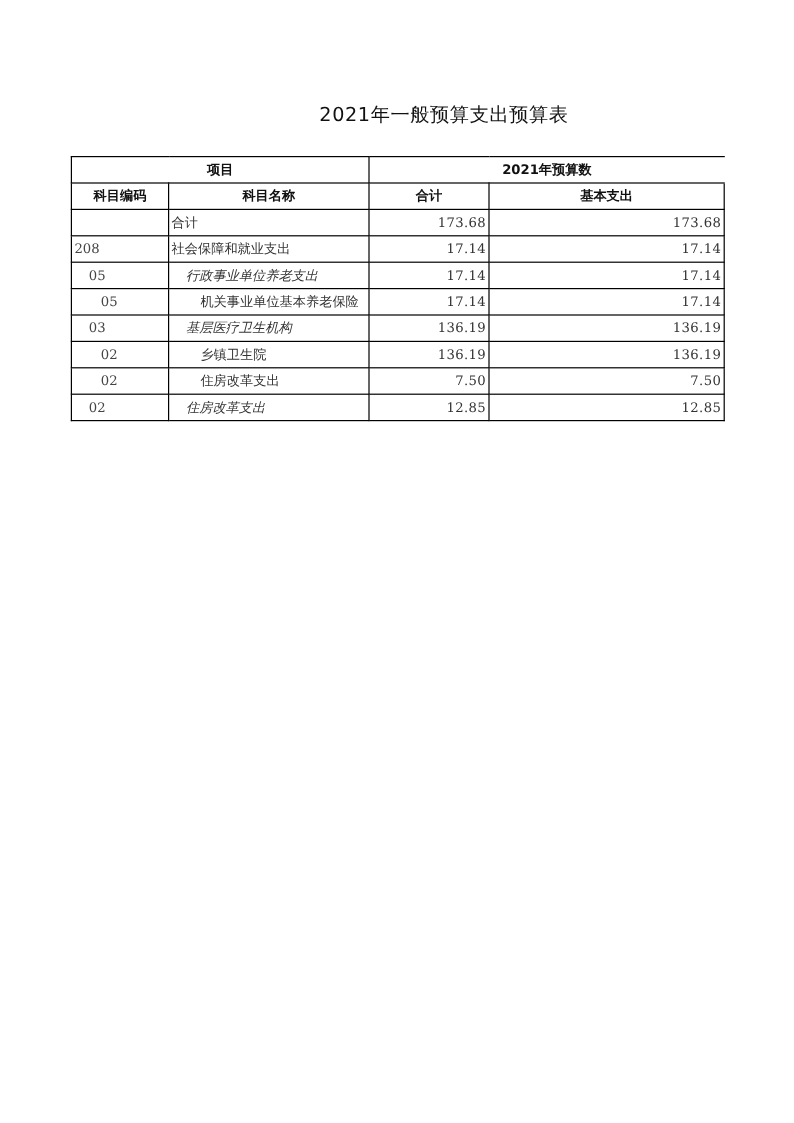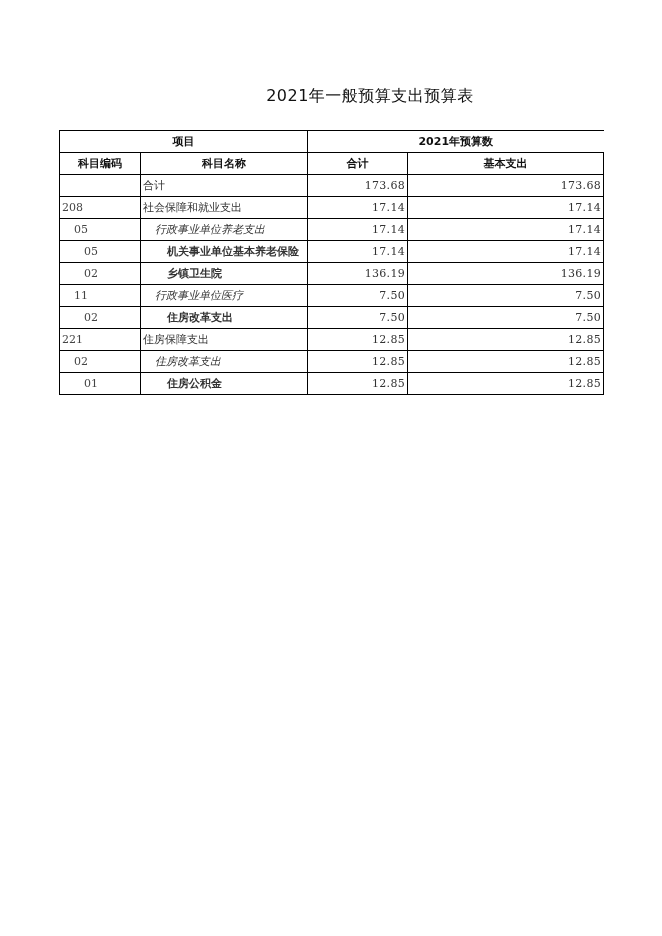--- a/index.html
+++ b/index.html
@@ -10,21 +10,21 @@
   col.c1 { width: 81px; } col.c2 { width: 167px; } col.c3 { width: 100px; } col.c4 { width: 196px; }
   td.hdr { font-family: "DejaVu Sans", sans-serif; font-weight: bold; text-align: center; font-size: 11px; }
   td.hdr-top-right { border-right: none !important; }
   td.num { text-align: right; color: #333; letter-spacing: 0.3px; }
   td.code { color: #444; }
   td.name { font-family: "DejaVu Sans", sans-serif; color: #333; }
   .lvl1 { padding-left: 2px !important; }
   .lvl2c { padding-left: 14px !important; }
   .lvl3c { padding-left: 24px !important; }
   .lvl2n { padding-left: 14px !important; font-style: italic; }
-  .lvl3n { padding-left: 26px !important; font-weight: bold; }
+  .lvl3n { padding-left: 26px !important; }
 </style>
 </head>
 <body>
 
 <div class="title">2021年一般预算支出预算表</div>
 
 <table class="budget">
   <colgroup>
       <col class="c1">
       <col class="c2">
@@ -61,49 +61,37 @@
     <td class="num">17.14</td>
     <td class="num">17.14</td>
   </tr>
   <tr>
     <td class="code lvl3c">05</td>
     <td class="name lvl3n">机关事业单位基本养老保险</td>
     <td class="num">17.14</td>
     <td class="num">17.14</td>
   </tr>
   <tr>
+    <td class="code lvl2c">03</td>
+    <td class="name lvl2n">基层医疗卫生机构</td>
+    <td class="num">136.19</td>
+    <td class="num">136.19</td>
+  </tr>
+  <tr>
     <td class="code lvl3c">02</td>
     <td class="name lvl3n">乡镇卫生院</td>
     <td class="num">136.19</td>
     <td class="num">136.19</td>
-  </tr>
-  <tr>
-    <td class="code lvl2c">11</td>
-    <td class="name lvl2n">行政事业单位医疗</td>
-    <td class="num">7.50</td>
-    <td class="num">7.50</td>
   </tr>
   <tr>
     <td class="code lvl3c">02</td>
     <td class="name lvl3n">住房改革支出</td>
     <td class="num">7.50</td>
     <td class="num">7.50</td>
   </tr>
   <tr>
-    <td class="code lvl1">221</td>
-    <td class="name lvl1">住房保障支出</td>
-    <td class="num">12.85</td>
-    <td class="num">12.85</td>
-  </tr>
-  <tr>
     <td class="code lvl2c">02</td>
     <td class="name lvl2n">住房改革支出</td>
-    <td class="num">12.85</td>
-    <td class="num">12.85</td>
-  </tr>
-  <tr>
-    <td class="code lvl3c">01</td>
-    <td class="name lvl3n">住房公积金</td>
     <td class="num">12.85</td>
     <td class="num">12.85</td>
   </tr>
 </tbody>
   </table>
 
 </body></html>

